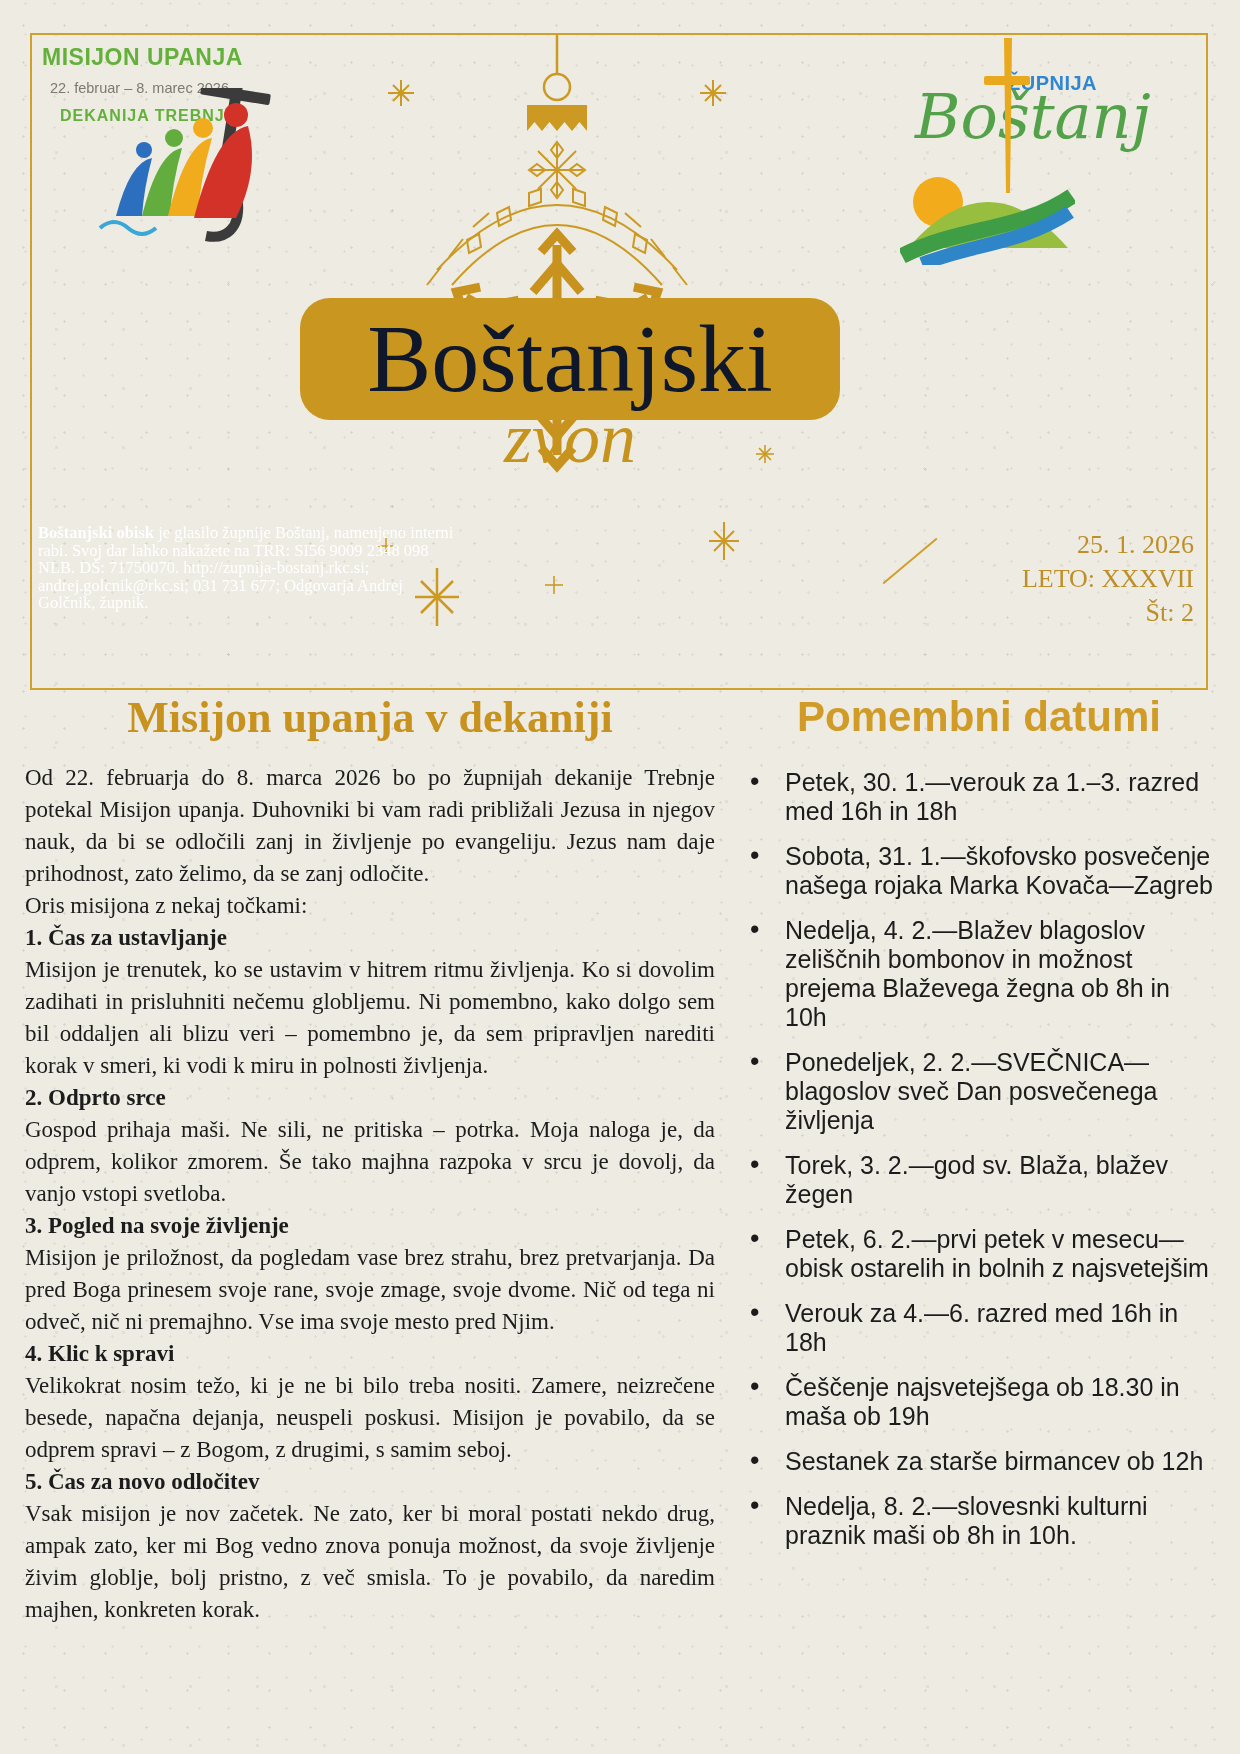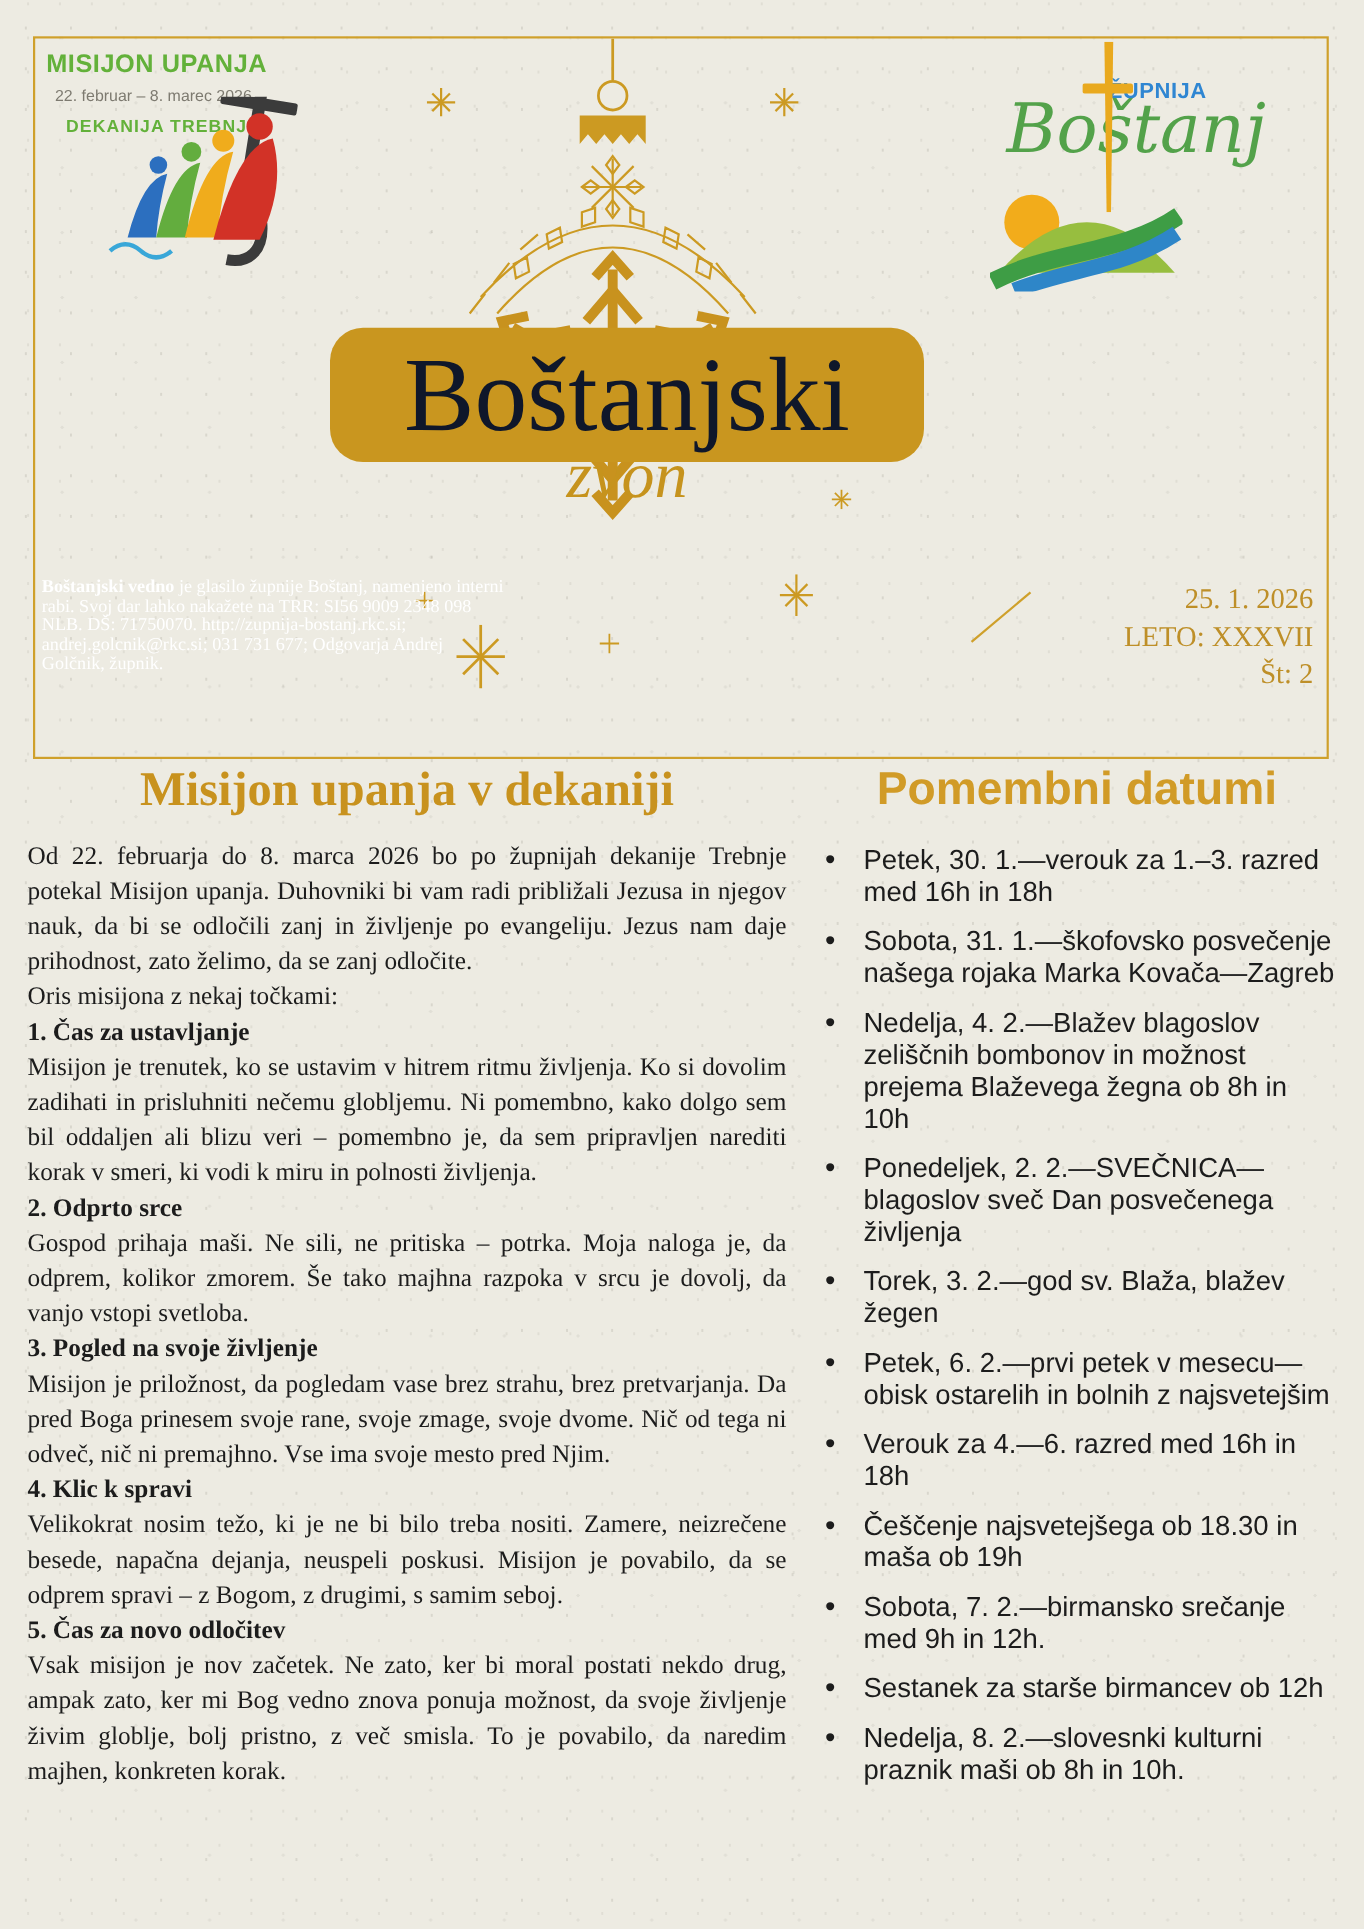--- a/index.html
+++ b/index.html
@@ -57,21 +57,21 @@
     background:#C9961F;border-radius:30px;
     display:flex;align-items:center;justify-content:center;
     z-index:5;
   }
   .masthead-title{
     font-family:"Liberation Serif",serif;font-size:96px;color:#0f172a;line-height:1;
   }
   .masthead-sub{
     left:300px;top:402px;width:540px;text-align:center;
     font-family:"Liberation Serif",serif;font-style:italic;
-    font-size:60px;color:#C6931D;line-height:1;z-index:5;
+    font-size:72px;color:#C6931D;line-height:1;z-index:5;
   }
 
   
   .imprint{
     left:38px;top:524px;width:424px;
     font-size:16.5px;line-height:17.5px;color:#ffffff;z-index:6;
   }
   .imprint b{font-weight:bold;}
 
   
@@ -263,21 +263,21 @@
     <path d="M2,106 C60,76 120,82 172,46" stroke="#3E9D45" stroke-width="16" fill="none"></path>
     <path d="M22,114 C72,94 122,94 170,62" stroke="#2E86C8" stroke-width="14" fill="none"></path>
   </svg>
 
   <div class="abs masthead-box">
     <span class="masthead-title">Boštanjski</span>
   </div>
   <div class="abs masthead-sub">zvon</div>
 
   <div class="abs imprint">
-    <b>Boštanjski vedno</b><span> je glasilo župnije Boštanj, namenjeno interni rabi. Svoj dar lahko nakažete na TRR: SI56 9009 2348 098 NLB. DŠ: 71750070. http://zupnija-bostanj.rkc.si; andrej.golcnik@rkc.si; 031 731 677; Odgovarja Andrej Golčnik, župnik.</span>
+    <b>Boštanjski obisk</b><span> je glasilo župnije Boštanj, namenjeno interni rabi. Svoj dar lahko nakažete na TRR: SI56 9009 2348 098 NLB. DŠ: 71750070. http://zupnija-bostanj.rkc.si; andrej.golcnik@rkc.si; 031 731 677; Odgovarja Andrej Golčnik, župnik.</span>
   </div>
 
   <div class="abs issue-info">
     <div>25. 1. 2026</div>
     <div>LETO: XXXVII</div>
     <div>Št: 2</div>
   </div>
 
   <div class="abs article-title">Misijon upanja v dekaniji</div>
   <div class="abs article-body">
@@ -298,18 +298,17 @@
   <div class="abs dates-title">Pomembni datumi</div>
   <ul class="abs dates-list">
       <li>Petek, 30. 1.—verouk za 1.–3. razred med 16h in 18h</li>
       <li>Sobota, 31. 1.—škofovsko posvečenje našega rojaka Marka Kovača—Zagreb</li>
       <li>Nedelja, 4. 2.—Blažev blagoslov zeliščnih bombonov in možnost prejema Blaževega žegna ob 8h in 10h</li>
       <li>Ponedeljek, 2. 2.—SVEČNICA—blagoslov sveč Dan posvečenega življenja</li>
       <li>Torek, 3. 2.—god sv. Blaža, blažev žegen</li>
       <li>Petek, 6. 2.—prvi petek v mesecu—obisk ostarelih in bolnih z najsvetejšim</li>
       <li>Verouk za 4.—6. razred med 16h in 18h</li>
       <li>Češčenje najsvetejšega ob 18.30 in maša ob 19h</li>
-      <li>Sobota, 7. 2.—birmansko srečanje med 9h in 12h.</li>
       <li>Sestanek za starše birmancev ob 12h</li>
       <li>Nedelja, 8. 2.—slovesnki kulturni praznik maši ob 8h in 10h.</li>
     </ul>
 
 </div>
 
 </body></html>

